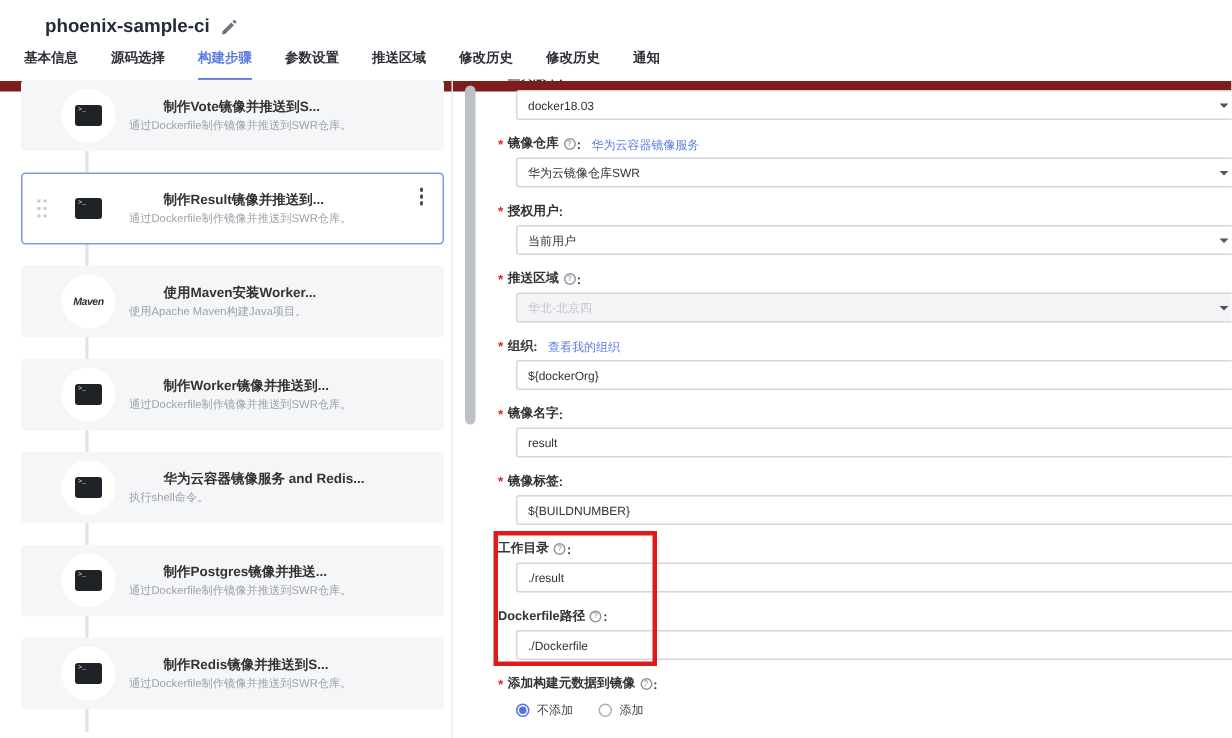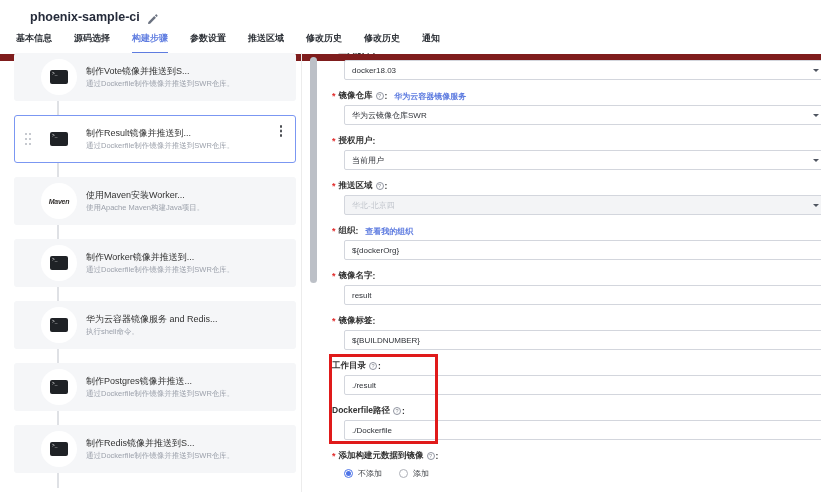--- a/index.html
+++ b/index.html
@@ -33,42 +33,42 @@
                display:flex; align-items:center; cursor:pointer; }
   .step-card:first-of-type { margin-top:13px; }
   .step-card.selected { background:#fff; border-color:#7b97f2; }
   .step-icon-wrap { width:36px; height:36px; border-radius:50%; background:#fff;
                     margin-left:26px; flex:none; display:flex; align-items:center; justify-content:center; }
   .terminal-icon { width:18px; height:14px; background:#1f2226; border-radius:2px; position:relative; }
   .terminal-prompt { position:absolute; left:2px; top:1px; font-size:4.5px; line-height:5px;
                      color:#e8e8e8; font-family:"Liberation Mono", monospace; }
   .maven-logo { font-size:7px; font-weight:bold; font-style:italic; color:#33302e; letter-spacing:-0.3px; }
   .step-text { margin-left:9px; overflow:hidden; }
-  .step-title { font-size:9px; font-weight:normal; color:#333; line-height:11px; margin-bottom:2px; white-space:nowrap; }
+  .step-title { font-size:9px; font-weight:bold; color:#333; line-height:11px; margin-bottom:2px; white-space:nowrap;margin-left:23px; }
   .step-sub { font-size:7.5px; color:#9ca1ab; line-height:9px; white-space:nowrap; }
   .drag-dots { position:absolute; left:10px; top:17px; width:2px; height:2px; background:#c6c9cf;
                box-shadow:4px 0 0 #c6c9cf, 0 5px 0 #c6c9cf, 4px 5px 0 #c6c9cf, 0 10px 0 #c6c9cf, 4px 10px 0 #c6c9cf; }
   .kebab-icon { position:absolute; right:13px; top:9px; width:2.5px; height:2.5px; border-radius:50%;
                 background:#4a4d52; box-shadow:0 4.5px 0 #4a4d52, 0 9px 0 #4a4d52; cursor:pointer; }
 
   
   .scrollbar-thumb { position:absolute; left:310px; top:4px; width:7px; height:226px;
                      background:#bcc0c7; border-radius:3.5px; cursor:pointer; }
 
   
   .form-panel { position:absolute; left:332px; top:0; width:520px; height:100%; overflow:hidden; }
   .form-content { margin-top:-7px; }
   .fgroup { margin-bottom:11px; }
   .flabel { display:flex; align-items:center; height:10px; font-size:8.5px; font-weight:bold;
             color:#333; margin-bottom:4px; white-space:nowrap; }
   .req { color:#e02a2a; margin-right:3px; font-size:9px; line-height:10px; }
   .help-icon { width:8px; height:8px; border:1px solid #9094a0; border-radius:50%;
                font-size:5.5px; line-height:6px; color:#81858f; font-weight:normal;
                display:flex; align-items:center; justify-content:center; margin:0 1px 0 3px; flex:none; }
-  .flink { color:#5e7ce0; font-weight:bold; margin-left:7px; font-size:8px; cursor:pointer; }
+  .flink { color:#5e7ce0; font-weight:normal; margin-left:7px; font-size:8px; cursor:pointer; }
   .fctrl { position:relative; margin-left:12px; width:500px; height:20px; background:#fff;
            border:1px solid #d3d6dd; border-radius:2px; display:flex; align-items:center;
            padding-left:7px; font-size:8px; color:#2f3238; cursor:text; }
   .fctrl.select { cursor:pointer; }
   .fctrl.disabled { background:#f3f4f6; color:#c2c6cd; cursor:default; }
   .caret-icon { position:absolute; right:24px; top:8px; width:0; height:0;
                 border-left:3px solid transparent; border-right:3px solid transparent;
                 border-top:3.5px solid #4f5560; }
   .radio-row { display:flex; align-items:center; margin:7px 0 0 12px; height:11px; }
   .radio { width:9px; height:9px; border-radius:50%; flex:none; position:relative; cursor:pointer; }

